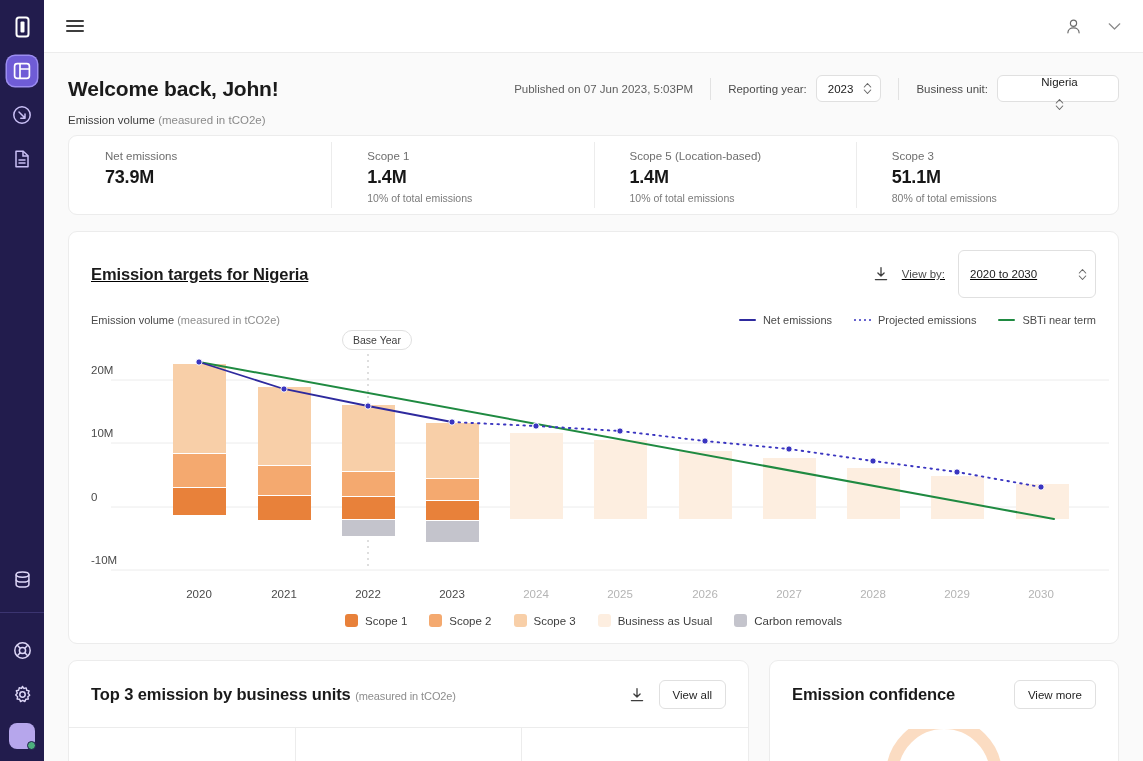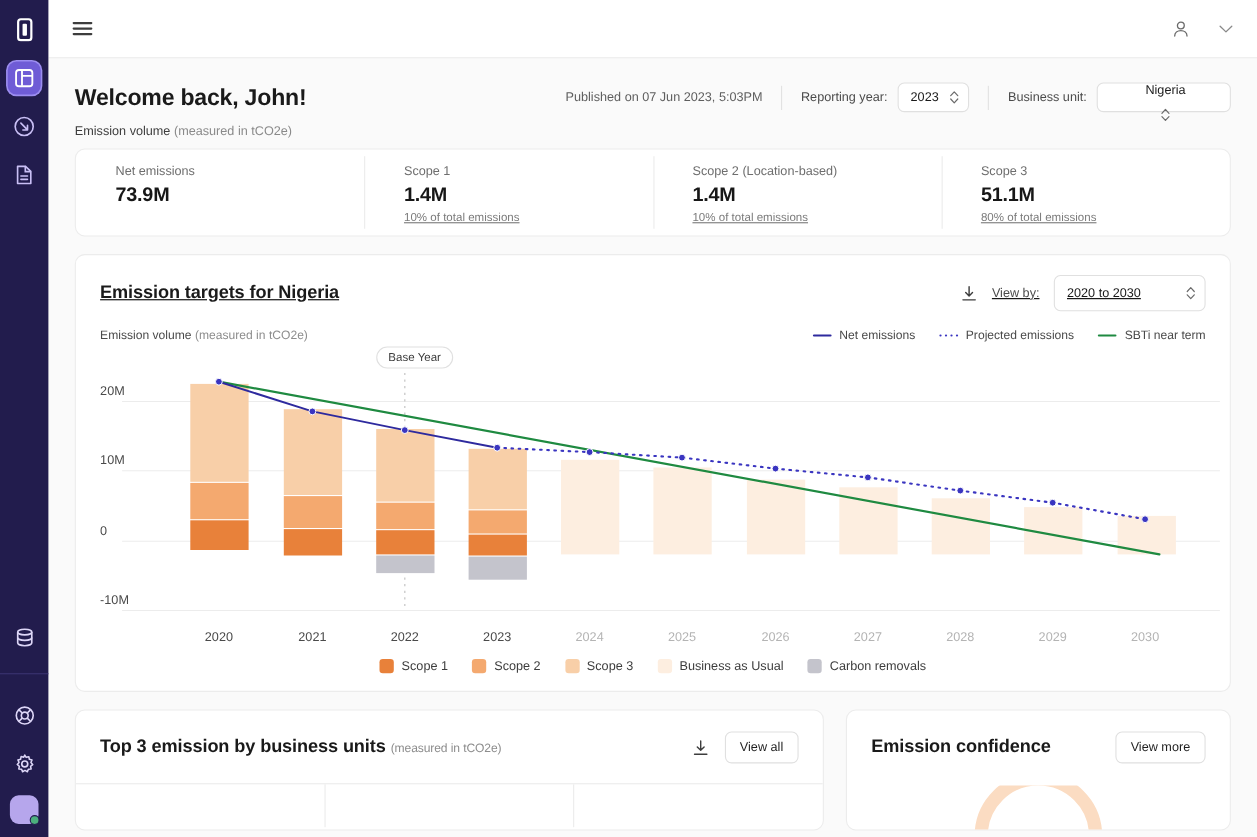--- a/index.html
+++ b/index.html
@@ -89,21 +89,21 @@
   .kpi-card { display: flex; height: 80px; }
   .kpi {
     flex: 1 1 0; padding: 14px 0 0 36px; position: relative;
   }
   .kpi + .kpi::before {
     content: ""; position: absolute; left: 0; top: 6px; bottom: 6px;
     width: 1px; background: #ececec;
   }
   .kpi-label { font-size: 11.5px; color: #6e6e6e; }
   .kpi-value { font-size: 18px; font-weight: 700; color: #171717; margin-top: 5px; letter-spacing: -0.2px; }
-  .kpi-sub { font-size: 10.5px; color: #7b7b7b; margin-top: 4px; text-decoration: underline; }
+  .kpi-sub { font-size: 10.5px; color: #7b7b7b; margin-top: 4px; }
 
   
   .chart-card { margin-top: 16px; padding: 18px 22px 16px 22px; }
   .chart-head { display: flex; align-items: center; text-decoration: underline; }
   .chart-title { font-size: 16.5px; font-weight: 700; color: #1a1a1a; letter-spacing: -0.1px; }
   .chart-head-right { margin-left: auto; display: flex; align-items: center; gap: 13px; }
 
   .chart-sub-row { display: flex; align-items: center; margin-top: 16px; }
   .chart-sub { font-size: 11px; color: #4a4a4a; }
   .chart-sub .muted { color: #8d8d8d; }
@@ -270,42 +270,42 @@
           <div class="kpi-label">Net emissions</div>
           <div class="kpi-value">73.9M</div>
           <div class="kpi-sub"></div>
         </div>
         <div class="kpi">
           <div class="kpi-label">Scope 1</div>
           <div class="kpi-value">1.4M</div>
           <div class="kpi-sub">10% of total emissions</div>
         </div>
         <div class="kpi">
-          <div class="kpi-label">Scope 2 (Location-based)</div>
+          <div class="kpi-label">Scope 5 (Location-based)</div>
           <div class="kpi-value">1.4M</div>
           <div class="kpi-sub">10% of total emissions</div>
         </div>
         <div class="kpi">
           <div class="kpi-label">Scope 3</div>
           <div class="kpi-value">51.1M</div>
           <div class="kpi-sub">80% of total emissions</div>
         </div>
       </div>
 
       <div class="card chart-card">
         <div class="chart-head">
           <div class="chart-title">Emission targets for Nigeria</div>
           <div class="chart-head-right">
             <div class="icon-btn">
               <svg width="16" height="16" viewBox="0 0 16 16" fill="none">
                 <path d="M8 1.6v8.2M4.9 7l3.1 3 3.1-3M2.4 13.6h11.2" stroke="#3d3d3d" stroke-width="1.3" stroke-linecap="round" stroke-linejoin="round"></path>
               </svg>
             </div>
             <div class="ctrl-label" style="margin-right:0">View by:</div>
-            <div class="select" style="height:33px;min-width:138px">
+            <div class="select" style="height:48px;min-width:138px">
               <span class="val">2020 to 2030</span>
               <span class="updown">
                 <svg width="9" height="13" viewBox="0 0 9 13" fill="none">
                   <path d="M1.3 5L4.5 1.5 7.7 5M1.3 8l3.2 3.5L7.7 8" stroke="#6b6b6b" stroke-width="1.1" stroke-linecap="round" stroke-linejoin="round"></path>
                 </svg>
               </span>
             </div>
           </div>
         </div>
 

